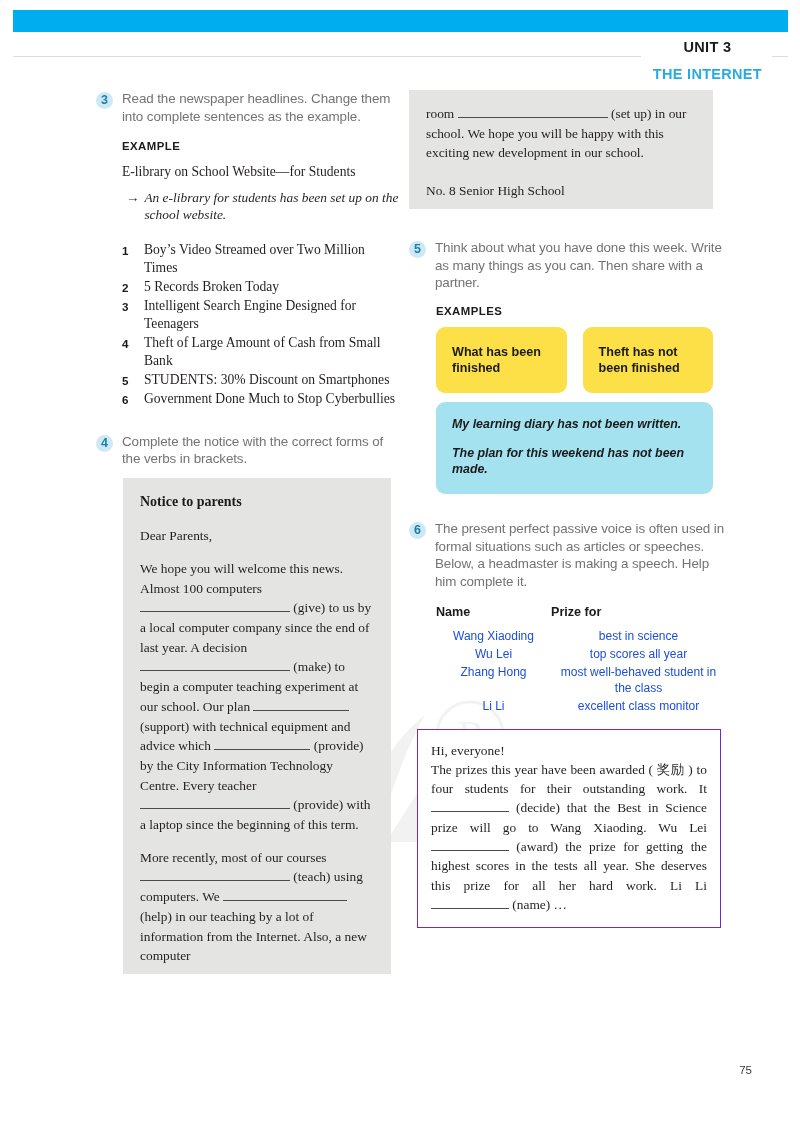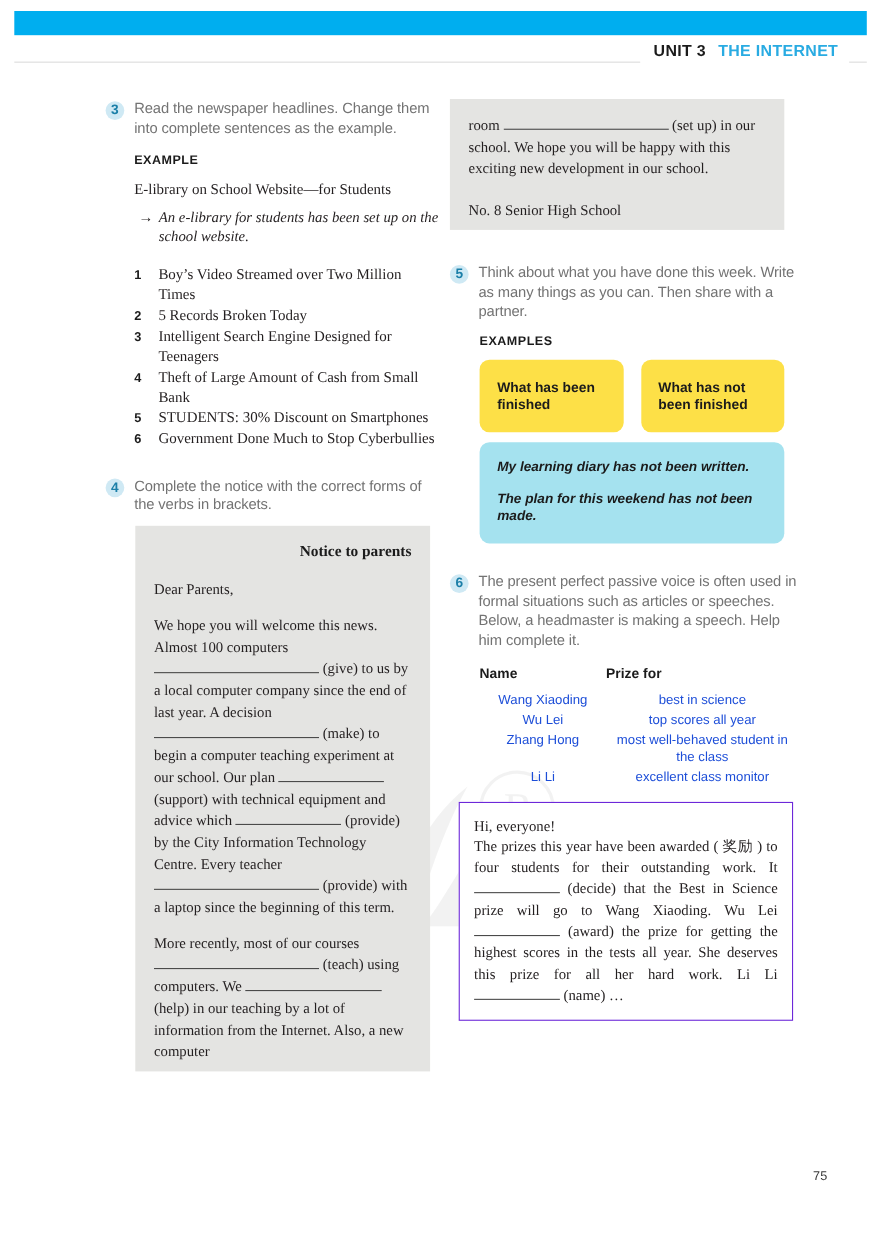--- a/index.html
+++ b/index.html
@@ -38,25 +38,26 @@
     width: 775px;
     height: 1px;
     background: #dcdcdc;
   }
   .header-label {
     position: absolute;
     right: 28px;
     top: 39px;
     height: 20px;
     display: flex;
-    align-items: flex-start;
+    align-items: center;
     gap: 11px;
     background: #ffffff;
     padding: 0 10px 0 12px;
     z-index: 3;
+    flex-direction: column;
   }
   .unit-no {
     font-size: 14.5px;
     font-weight: bold;
     letter-spacing: .3px;
     color: #1b1b1b;
     white-space: nowrap;
   }
   .unit-title {
     font-size: 14.5px;
@@ -177,21 +178,21 @@
   }
 
   
   .notice {
     background: #e4e4e2;
     padding: 14px 17px 8px 17px;
     position: relative;
     z-index: 2;
   }
   .notice-title {
-    text-align: right;
+    text-align: left;
     font-family: "Liberation Serif", serif;
     font-weight: bold;
     font-size: 14px;
     margin: 2px 0 16px 0;
     color: #1b1b1b;
   }
   .notice p {
     font-family: "Liberation Serif", serif;
     font-size: 13.4px;
     line-height: 1.47;
@@ -376,21 +377,21 @@
       <div class="ex-text">Think about what you have done this week. Write as many things as you can. Then share with a partner.</div>
     </div>
 
     <div class="label-caps" style="margin:13px 0 0 27px;">EXAMPLES</div>
 
     <div class="cards-row" style="margin:10px 0 0 27px; width:277px;">
       <div class="card-head">
         <span>What has been finished</span>
       </div>
       <div class="card-head">
-        <span>What has not been finished</span>
+        <span>Theft has not been finished</span>
       </div>
     </div>
 
     <div class="cards-row" style="margin:9px 0 0 27px; width:277px;">
       <div class="card-body">
         <p>My learning diary has not been written.</p>
         <p>The plan for this weekend has not been made.</p>
       </div>
     </div>
 

